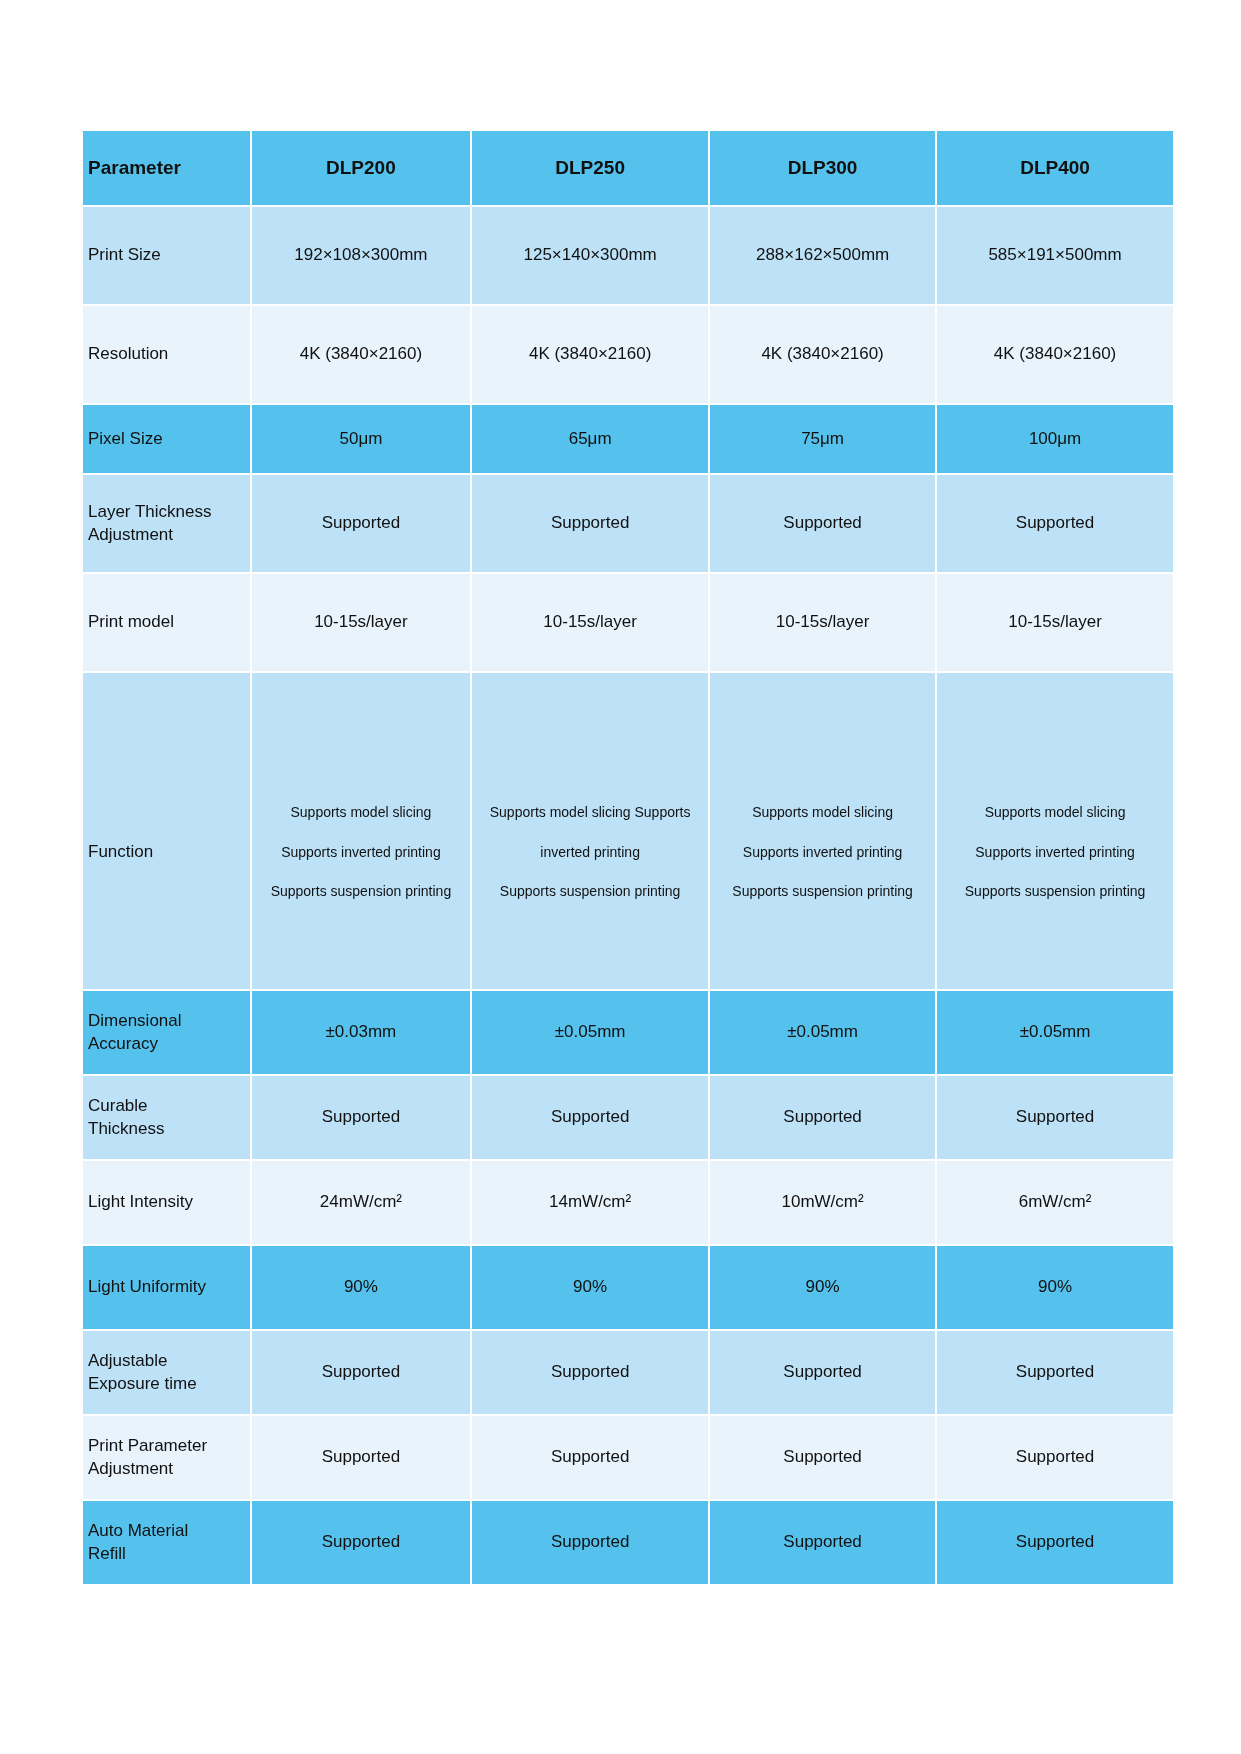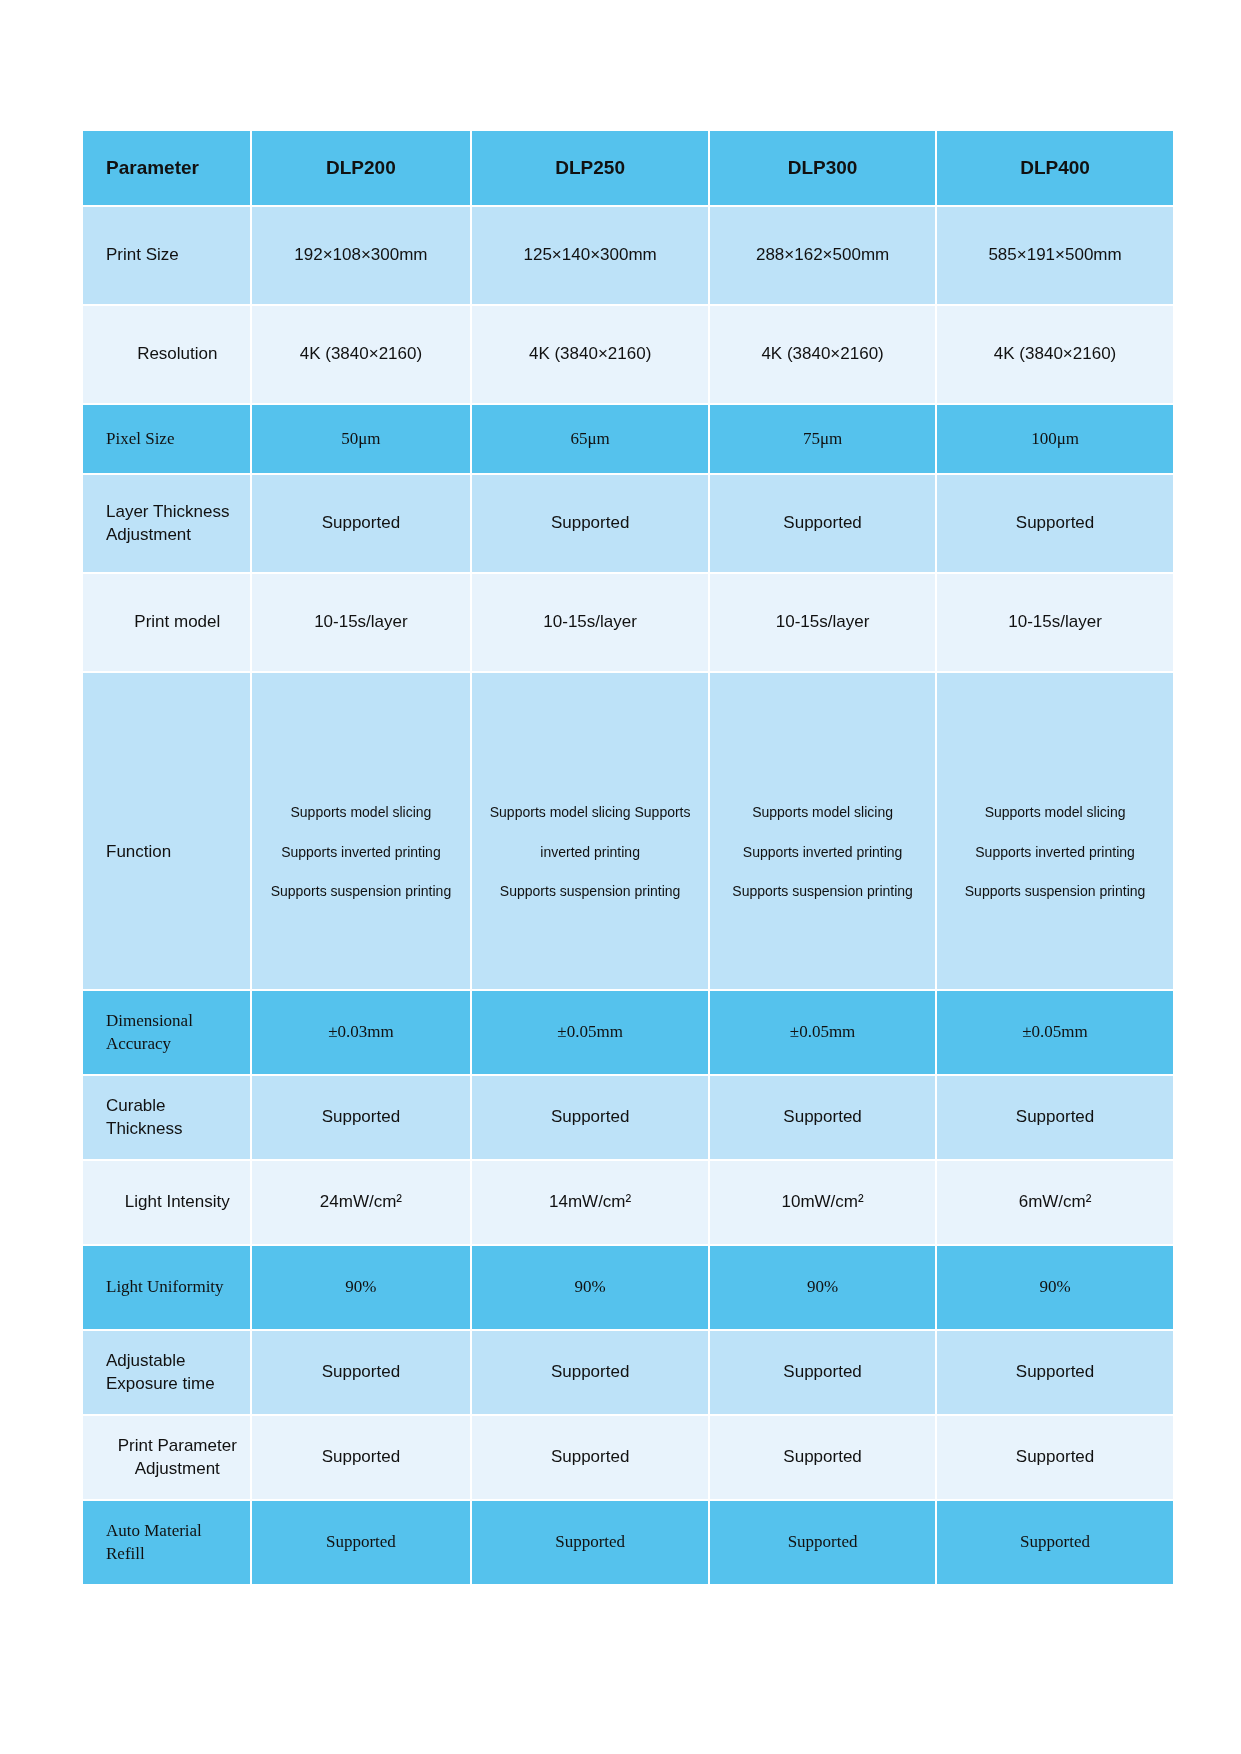--- a/index.html
+++ b/index.html
@@ -51,43 +51,43 @@
   }
   thead th {
     height: 72px;
     background: var(--row-medium, #55C2ED);
     font-size: 19px;
     font-weight: bold;
   }
   thead th.first,
   tbody th {
     text-align: left;
-    padding-left: 23px;
+    padding-left: 5px;
   }
   thead th { text-align: center; }
   thead th.first { text-align: left; }
   td.value { text-align: center; }
 
   tbody tr { height: 97px; }
   tbody tr:nth-child(3) { height: 68px; }
   tbody tr:nth-child(n+7) { height: 83px; }
   tbody tr:nth-child(6) { height: 316px; }
   tbody tr:nth-child(6) td.value {
     font-size: 14px;
     line-height: 2.85;
     padding-top: 44px;
     text-align: center;
   }
   tbody tr:nth-child(6) th {
     padding-top: 44px;
   }
 
-  .tone-medium > th, .tone-medium > td { background: var(--row-medium, #55C2ED); font-family: Liberation Serif, serif; }
+  .tone-medium > th, .tone-medium > td { background: var(--row-medium, #55C2ED); }
   .tone-light  > th, .tone-light  > td { background: var(--row-light, #BDE2F8); }
-  .tone-lighter> th, .tone-lighter> td { background: var(--row-lighter, #E8F3FC); text-align: center; }
+  .tone-lighter> th, .tone-lighter> td { background: var(--row-lighter, #E8F3FC); }
 </style>
 </head>
 <body>
 
 <div class="page">
 
   <div class="table-wrap">
     <table class="spec-table">
       <colgroup>
         <col class="c0">

